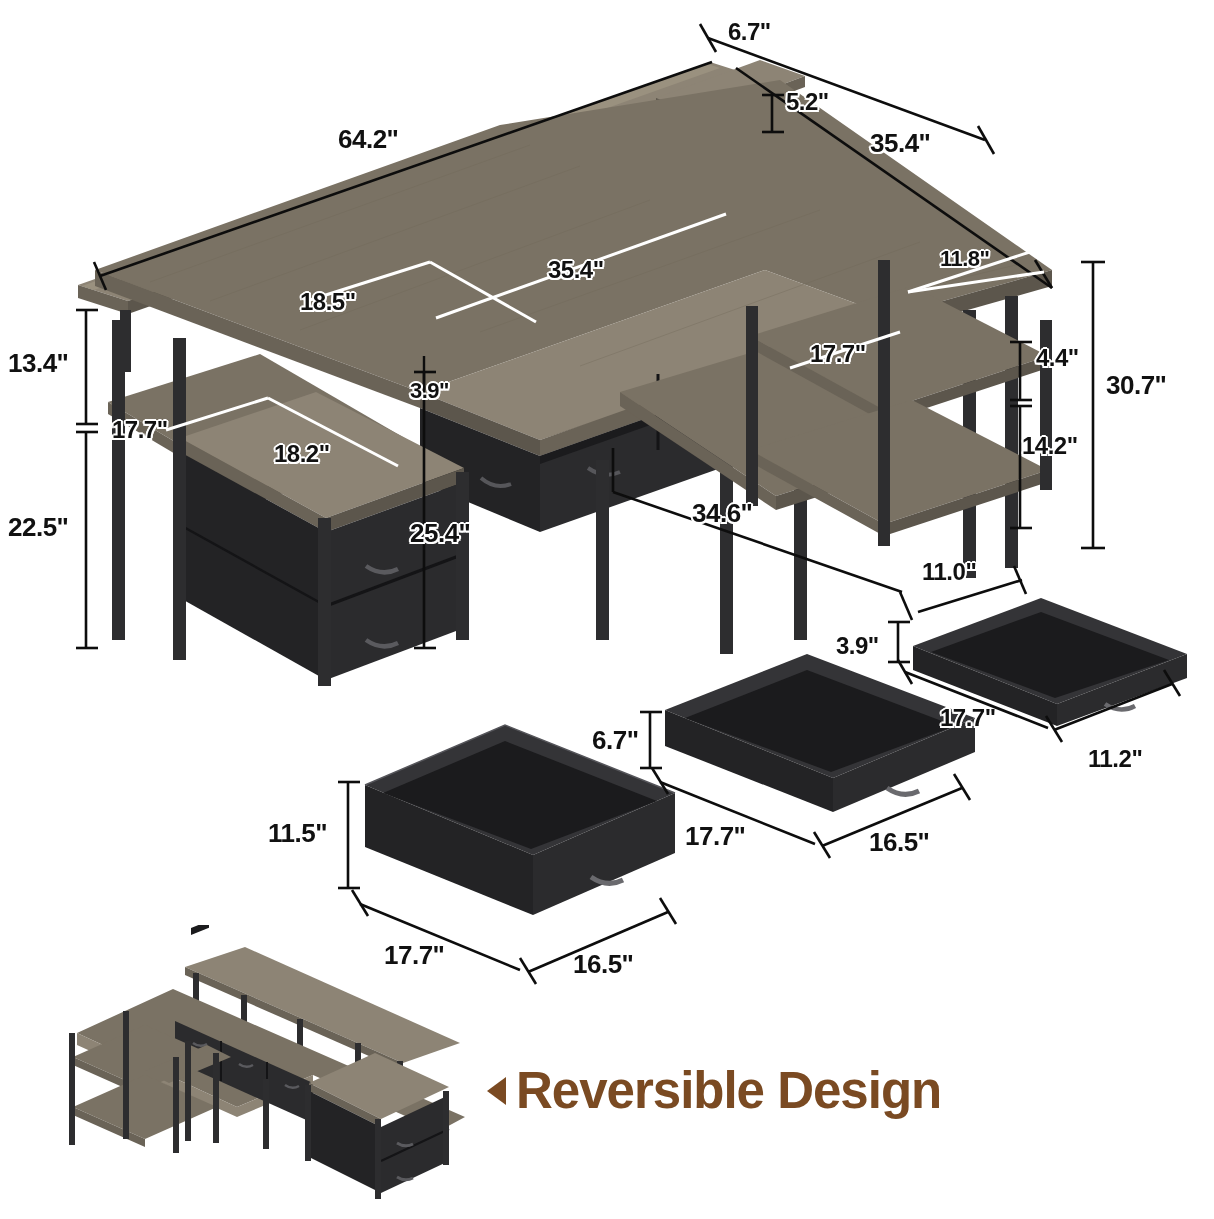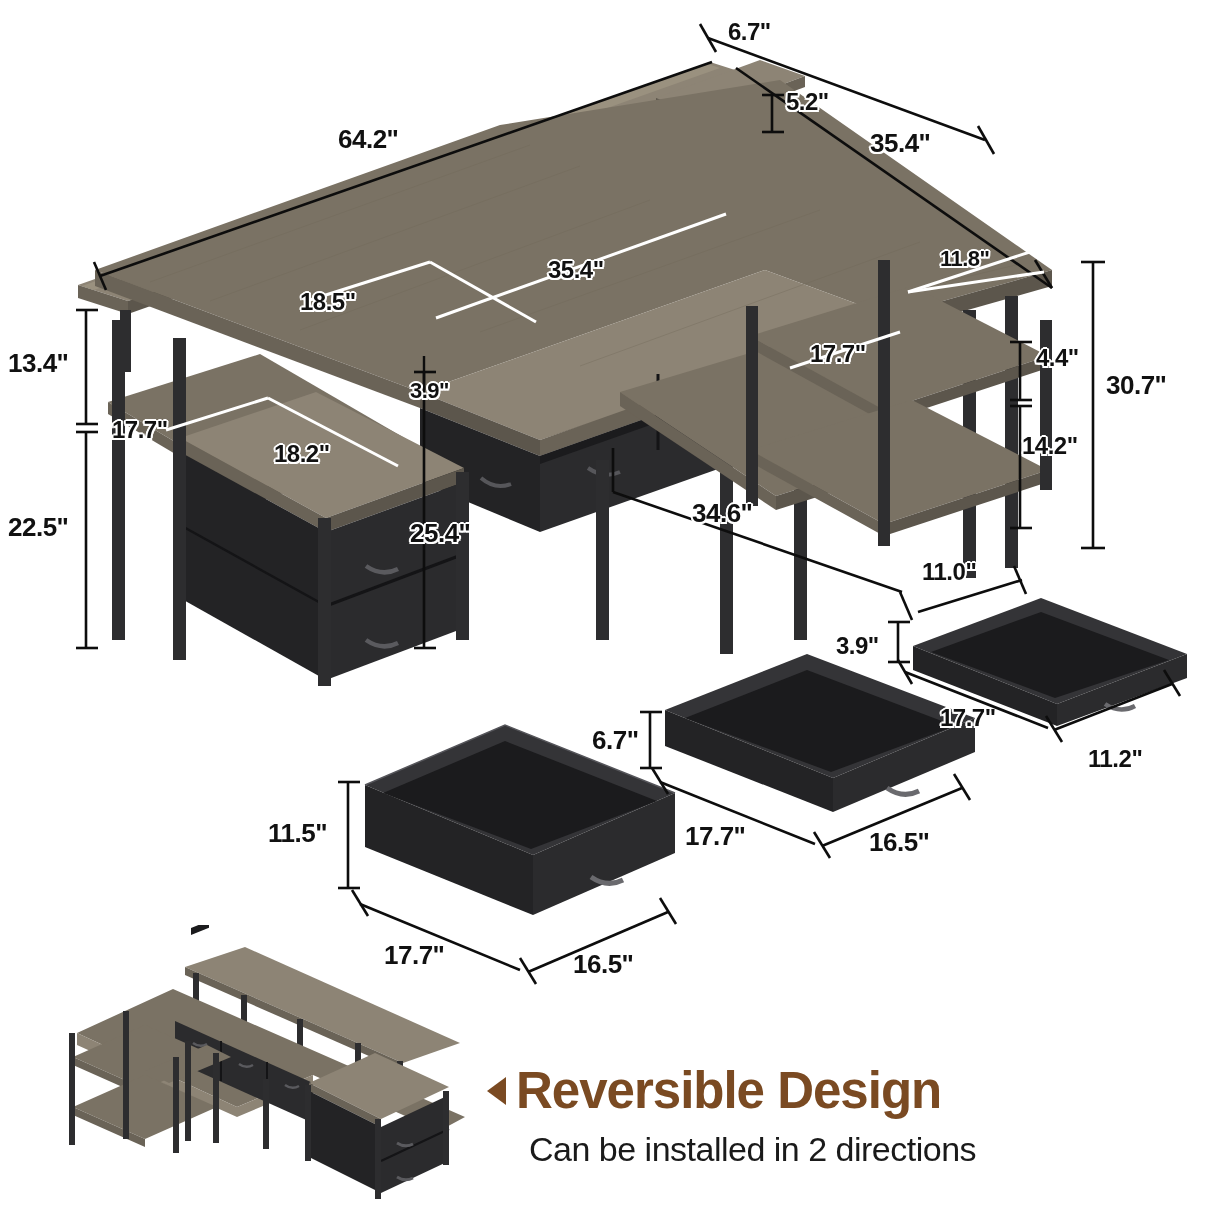--- a/index.html
+++ b/index.html
@@ -426,16 +426,15 @@
       <rect x="128" y="132" width="6" height="96"></rect>
       <rect x="218" y="154" width="6" height="70"></rect>
     </g>
   </svg>
 
   <div id="caption">
     <div class="rev-row">
       <span class="tri"></span>
       <span class="rev-title">Reversible Design</span>
     </div>
-    <div class="rev-sub">Can be installed in 2 directions</div>
   </div>
 
 </div>
 
 </body></html>

